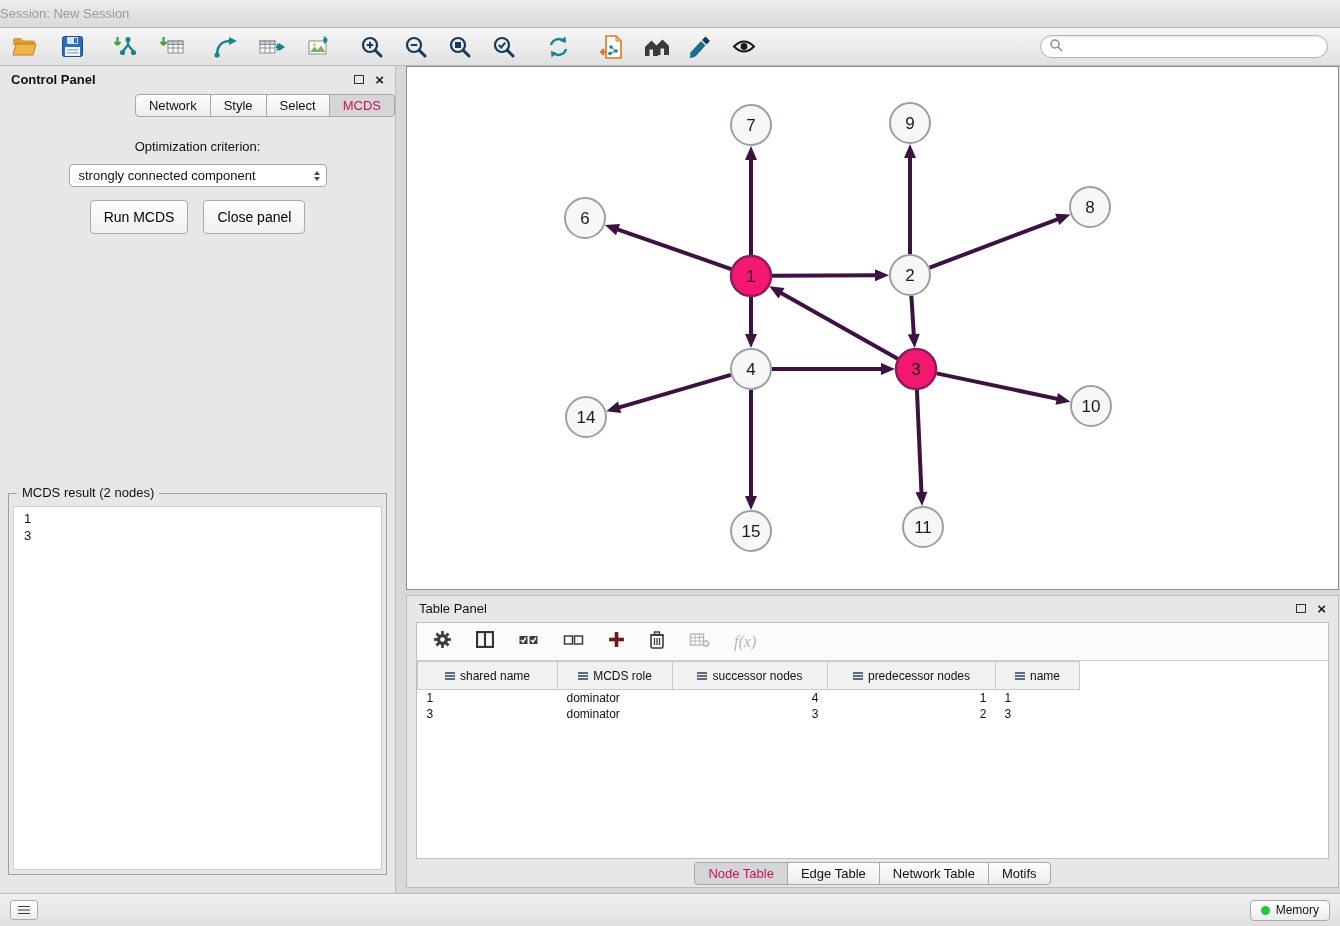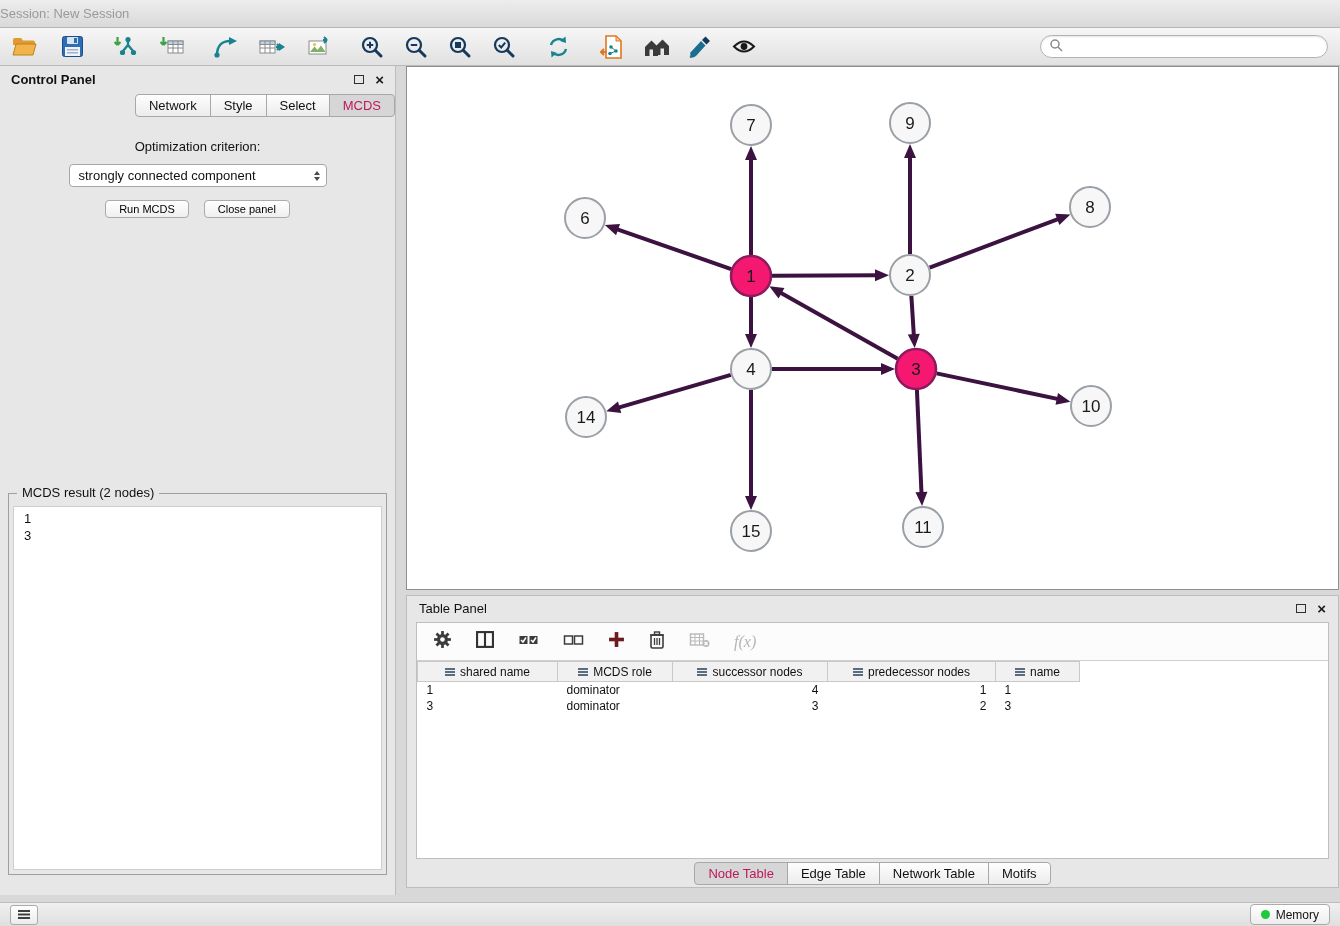--- a/index.html
+++ b/index.html
@@ -39,21 +39,21 @@
   .tab:first-child { border-radius:4px 0 0 4px; margin-left:0; }
   .tab:last-child { border-radius:0 4px 4px 0; }
   .tab.active { background:#d6d6d6; color:#be185d; }
   .cp-opt-label { text-align:center; margin-top:22px; font-size:13px; }
   .cp-select { width:258px; height:23px; margin:10px auto 0; background:#fff; border:1px solid #a6a6a6;
     border-radius:4px; display:flex; align-items:center; font-size:13px; padding:0 6px 0 9px; }
   .spinner { margin-left:auto; display:flex; flex-direction:column; align-items:center; gap:2px; }
   .tri-up { width:0; height:0; border-left:3.5px solid transparent; border-right:3.5px solid transparent; border-bottom:4.5px solid #4a4a4a; }
   .tri-down { width:0; height:0; border-left:3.5px solid transparent; border-right:3.5px solid transparent; border-top:4.5px solid #4a4a4a; }
   .cp-buttons { display:flex; justify-content:center; gap:15px; margin-top:13px; }
-  .btn { font-size:11px; padding:2px 13px; background:linear-gradient(#ffffff,#efefef);
+  .btn { font-size:14px; padding:8px 13px; background:linear-gradient(#ffffff,#efefef);
     border:1px solid #ababab; border-radius:4px;text-align:center; }
   .result-box { position:absolute; left:8px; top:427px; width:379px; height:382px; border:1px solid #9f9f9f; }
   .result-legend { position:absolute; top:-9px; left:8px; background:#e7e7e7; padding:0 5px; font-size:13px; }
   .result-list { position:absolute; left:4px; right:4px; top:12px; bottom:4px; background:#fff;
     border:1px solid #cfcfcf; font-size:13px; padding:3px 10px; line-height:17px; overflow:hidden; }
   .result-item { height:17px; }
 
   
   .network-window { position:absolute; left:406px; top:66px; width:933px; height:524px;
     background:#fff; border:1px solid #8f8f8f; }
@@ -74,36 +74,36 @@
   
   .table-panel { position:absolute; left:406px; top:595px; width:933px; height:293px;
     background:#e7e7e7; border:1px solid #bdbdbd; display:flex; flex-direction:column; }
   .tp-header { height:24px; display:flex; align-items:center; padding:0 12px; font-size:13px; }
   .tp-body { flex:1; margin:2px 9px 0; background:#fff; border:1px solid #bfbfbf;
     display:flex; flex-direction:column; overflow:hidden; }
   .tp-toolbar { height:38px; border-bottom:1px solid #cfcfcf; background:#fcfcfc;
     display:flex; align-items:center; gap:24px; padding:0 16px; }
   .fx-label { font-family:"Liberation Serif", serif; font-style:italic; font-size:16px; color:#b5b5b5; }
   table.node-table { border-collapse:collapse; font-size:12px; table-layout:fixed; width:662px; }
-  .node-table th { background:#f1f1f1; border:1px solid #c9c9c9; height:20px; font-weight:normal; padding:0 12px; }
+  .node-table th { background:#f1f1f1; border:1px solid #c9c9c9; height:28px; font-weight:normal; padding:0 12px; }
   .hcell { display:flex; align-items:center; justify-content:center; gap:5px; }
   .sort-icon { display:inline-block; width:10px; height:9px; position:relative; flex:none; }
   .sort-icon::before { content:""; position:absolute; left:0; top:1px; width:10px; height:1.5px;
     background:#5b6b80; box-shadow:0 3px 0 #5b6b80, 0 6px 0 #5b6b80; }
   .node-table td { height:16px; padding:1px 9px; }
   .c0 { width:140px; text-align:left; }
   .c1 { width:115px; text-align:left; }
   .c2 { width:155px; text-align:right; }
   .c3 { width:168px; text-align:right; }
   .c4 { width:84px;  text-align:left; }
   .tp-filler { flex:1; background:#fff; }
   .tp-tabbar { height:28px; display:flex; justify-content:center; align-items:center; background:#e7e7e7; }
 
   
-  .statusbar { position:absolute; left:0; right:0; bottom:0; height:24px;
+  .statusbar { position:absolute; left:0; right:0; bottom:0; height:33px;
     background:linear-gradient(#f0f0f0,#dfdfdf); border-top:1px solid #bcbcbc;
     display:flex; align-items:center; padding:0 10px; }
   .list-btn { width:28px; height:20px; border:1px solid #ababab; border-radius:3px;
     background:linear-gradient(#fff,#ececec); display:flex; align-items:center; justify-content:center; }
   .list-icon { width:12px; height:9px; position:relative; }
   .list-icon::before { content:""; position:absolute; left:0; top:0; width:12px; height:1.5px;
     background:#3e3e3e; box-shadow:0 3.5px 0 #3e3e3e, 0 7px 0 #3e3e3e; }
   .memory-btn { margin-left:auto; height:21px; border:1px solid #ababab; border-radius:4px;
     background:linear-gradient(#fff,#ededed); display:flex; align-items:center; gap:6px;
     padding:0 10px; font-size:12px; }

